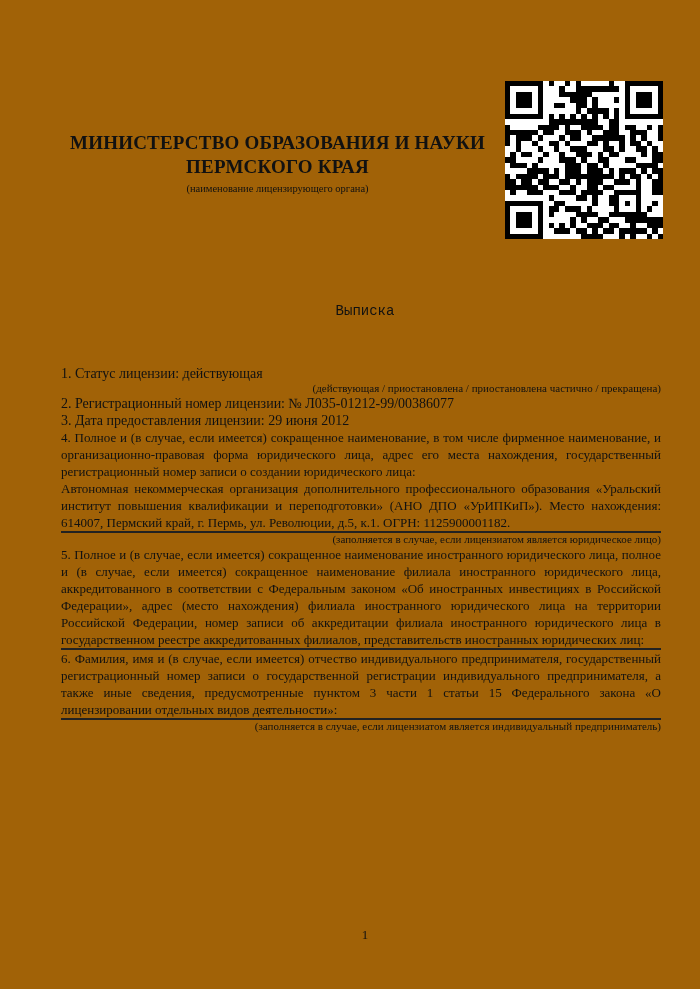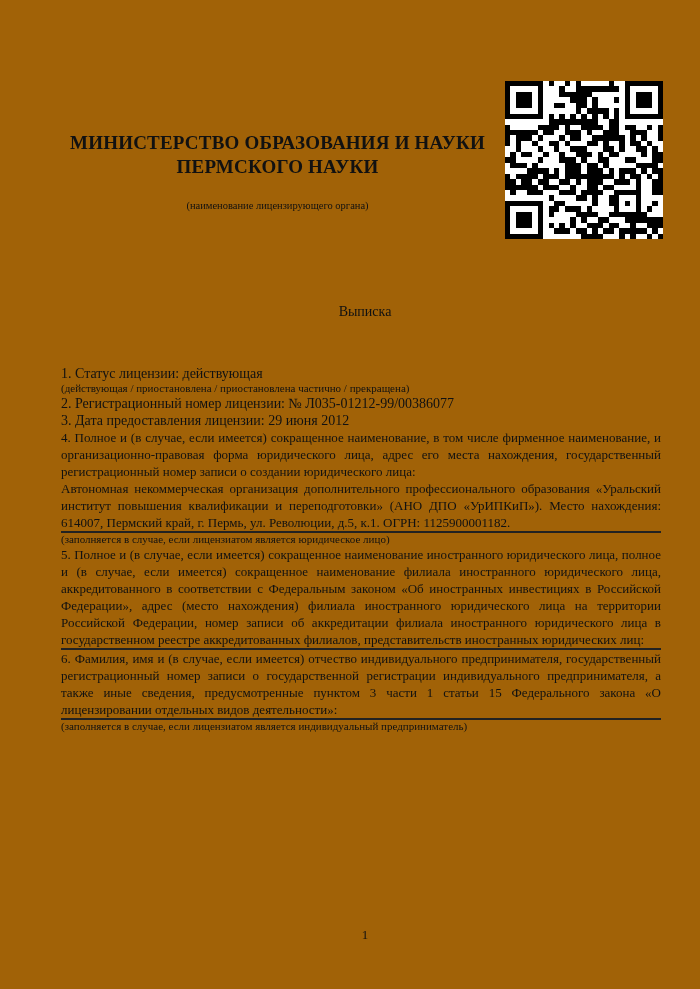--- a/index.html
+++ b/index.html
@@ -12,31 +12,31 @@
     overflow:hidden;
   }
 
   
   .qr { position:absolute; left:505px; top:81px; width:158px; height:158px; }
   .qr svg { display:block; width:158px; height:158px; }
 
   
   .header { position:absolute; left:40px; top:131px; width:475px; text-align:center; }
   .header .hline { font-size:19px; font-weight:bold; line-height:24px; white-space:nowrap; letter-spacing:0.2px; }
-  .header .hcap { font-size:10.5px; line-height:13px; margin-top:20px; }
+  .header .hcap { font-size:10.5px; line-height:13px; margin-top:3px; }
 
   
-  .title { position:absolute; left:65px; top:301px; width:600px; text-align:center; font-size:14px; line-height:21px; }
+  .title { position:absolute; left:65px; top:301px; width:600px; text-align:center; font-size:14px; line-height:21px;font-family:Liberation Mono, monospace; }
 
   
   .content { position:absolute; left:61px; top:365px; width:600px; font-size:14px; line-height:17px; }
   .content div { margin:0; }
   .line-item { white-space:nowrap; }
   .just { text-align:justify; font-size:13px; line-height:17px; }
-  .small-cap { font-size:11px; line-height:13px; text-align:left; }
+  .small-cap { font-size:11px; line-height:13px; text-align:right; }
   .rule { border-top:2px solid #222222; height:0; }
 
   .mt-i1    { margin-top:7px; }
   .mt-i1cap { margin-top:3px; }
   .mt-i2    { margin-top:17px; }
   .mt-i3    { margin-top:17px; }
   .mt-i4    { margin-top:15px; }
   .mt-i4rule{ margin-top:2px; }
   .mt-i4cap { margin-top:3px; }
   .mt-i5    { margin-top:19px;font-family:Liberation Serif, serif; }
@@ -499,21 +499,21 @@
         <rect x="17" y="28" width="1" height="1" fill="#000000"></rect>
         <rect x="21" y="28" width="1" height="1" fill="#000000"></rect>
         <rect x="23" y="28" width="1" height="1" fill="#000000"></rect>
         <rect x="26" y="28" width="1" height="1" fill="#000000"></rect>
         <rect x="28" y="28" width="1" height="1" fill="#000000"></rect>
       </svg>
   </div>
 
   <div class="header">
     <div class="hline">МИНИСТЕРСТВО ОБРАЗОВАНИЯ И НАУКИ</div>
-    <div class="hline">ПЕРМСКОГО НАУКИ</div>
+    <div class="hline">ПЕРМСКОГО КРАЯ</div>
     <div class="hcap">(наименование лицензирующего органа)</div>
   </div>
 
   <div class="title">
     <div>Выписка</div>
   </div>
 
   <div class="content">
 
     <div class="line-item mt-i1">1. Статус лицензии: действующая</div>

